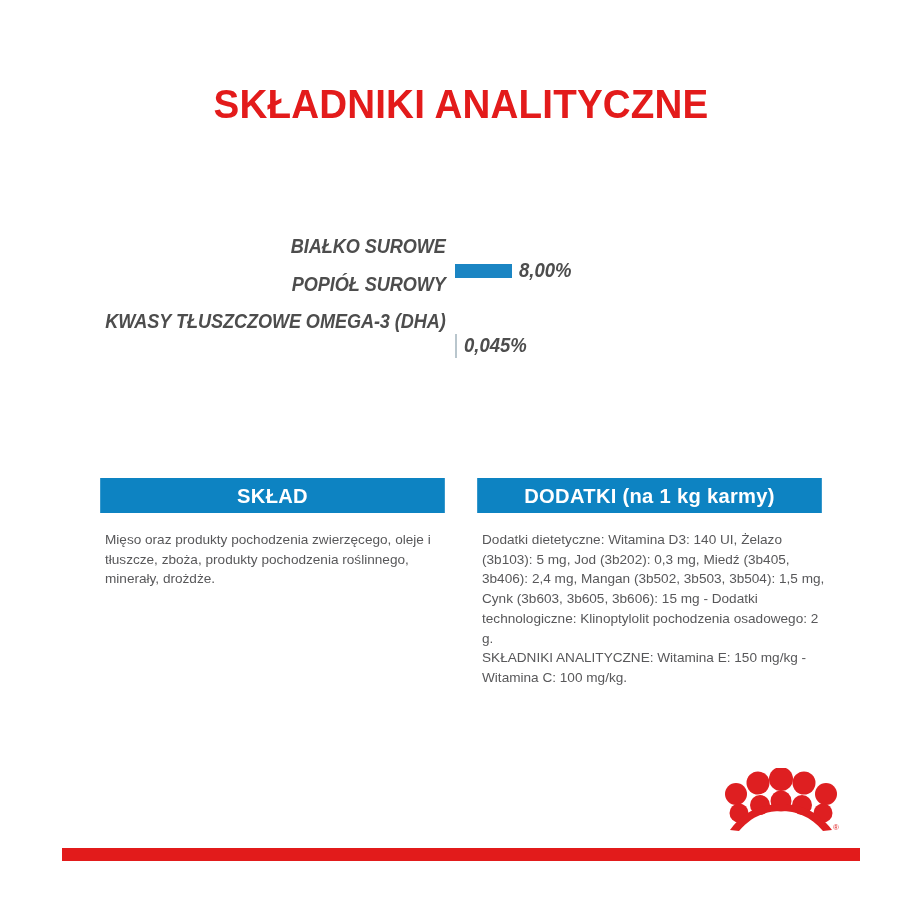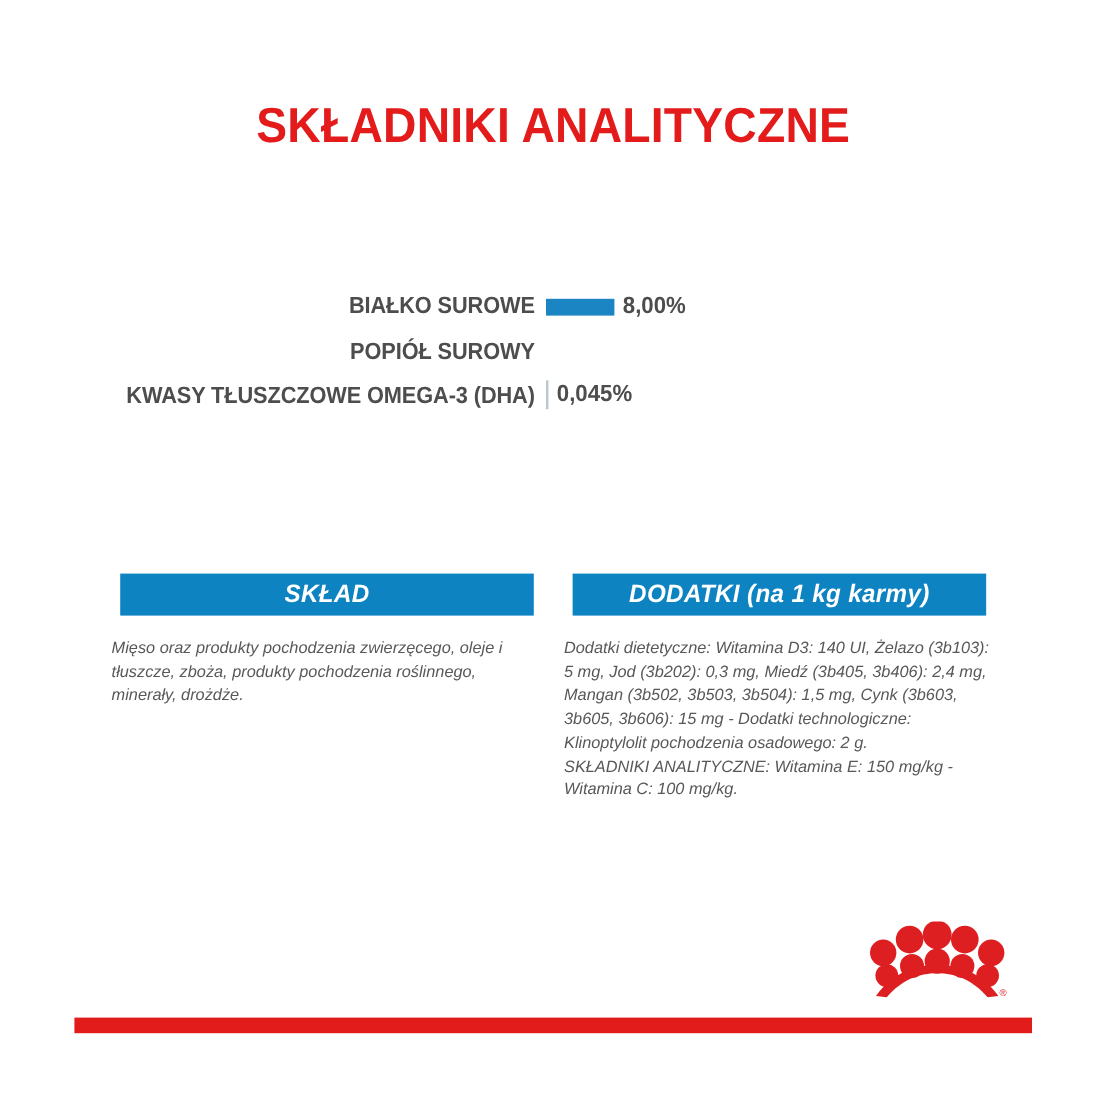--- a/index.html
+++ b/index.html
@@ -36,22 +36,23 @@
 
   
   #analytical-chart {
     position: absolute;
     top: 228px;
     left: 0;
     width: 922px;
   }
   .chart-row {
     display: flex;
-    align-items: flex-end;
+    align-items: center;
     height: 37.5px;
+    font-style: italic;
   }
   .chart-label {
     width: 455px;
     text-align: right;
     padding-right: 10px;
     box-sizing: border-box;
     color: #4d4d4d;
     font-weight: 700;
     font-size: 19.5px;
     letter-spacing: -0.1px;
@@ -93,21 +94,20 @@
     position: absolute;
     top: 478px;
     left: 93px;
     width: 736px;
     display: flex;
     gap: 18px;
   }
   .info-col {
     width: 359px;
     flex: 0 0 359px;
-    font-style: italic;
   }
   .info-header {
     background: #0d83c2;
     color: #ffffff;
     height: 35px;
     display: flex;
     align-items: center;
     justify-content: center;
     font-weight: 700;
     font-size: 21px;
@@ -115,20 +115,21 @@
     transform: scaleX(0.96);
     transform-origin: center center;
     white-space: nowrap;
   }
   .info-body {
     padding-top: 17px;
     color: #58585a;
     font-size: 13.6px;
     line-height: 1.45;
     white-space: pre-line;
+    margin-left: 12px;
   }
 
   
   #royal-canin-logo {
     position: absolute;
     left: 722px;
     top: 768px;
     width: 118px;
     height: 72px;
   }

